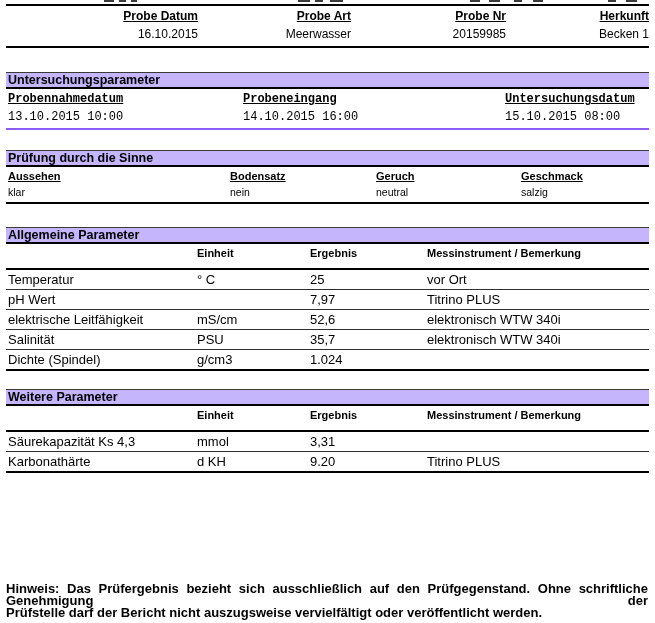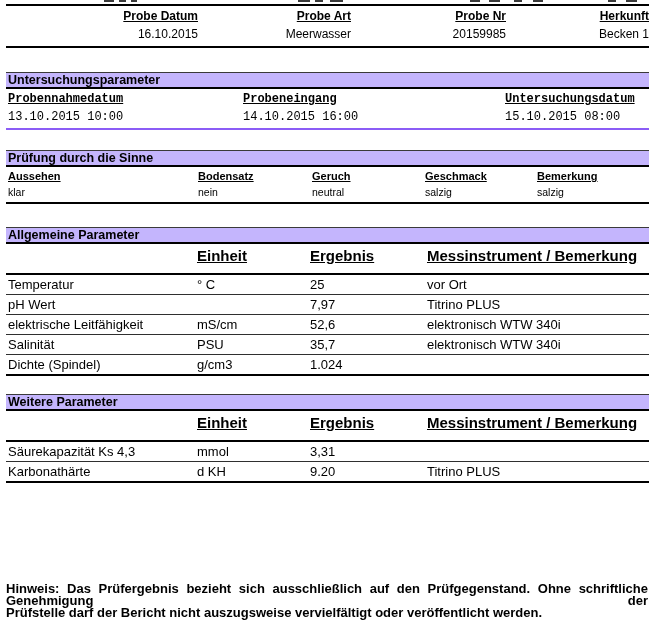--- a/index.html
+++ b/index.html
@@ -30,30 +30,30 @@
   
   #sec-untersuchung { margin-top:24px; }
   .u-table { border-bottom:2px solid #8b5cf6; padding:2px 0 2px 0;font-family:Liberation Mono, monospace; }
   .grid-u { display:grid; grid-template-columns:235px 262px 1fr; }
   .u-table .lbl { font-size:12px; font-weight:bold; text-decoration:underline; padding:1px 0 1px 2px; }
   .u-table .val { font-size:12px; padding:3px 0 2px 2px; }
 
   
   #sec-sinne { margin-top:20px; }
   .s-table { border-bottom:2px solid #000; padding:2px 0 2px 0; }
-  .grid-s { display:grid; grid-template-columns:190px 114px 113px 112px 1fr; }
+  .grid-s { display:grid; grid-template-columns:190px 114px 113px 112px 1fr;gap:32px; }
   .s-table .lbl { font-size:11px; font-weight:bold; text-decoration:underline; padding:1px 0 1px 2px; }
   .s-table .val { font-size:10.5px; padding:3px 0 2px 2px; }
 
   
   #sec-allgemeine { margin-top:23px; }
   #sec-weitere { margin-top:18px; }
   .grid-p { display:grid; grid-template-columns:189px 113px 117px 1fr; }
   .p-head { padding:3px 0 9px 0; border-bottom:2px solid #000; }
-  .p-head span { font-size:15px; font-weight:bold; padding-left:2px;text-decoration:underline; }
+  .p-head span { font-size:11px; font-weight:bold; padding-left:2px; }
   .p-row { border-bottom:1px solid #2f2f2f; }
   .p-row span { font-size:13px; padding:2px 0 2px 2px; display:block; }
   .p-body .p-row:last-child { border-bottom:2px solid #000; }
 
   
   .footer {
     position:absolute; left:6px; right:7px; top:583px;
     font-size:13px; font-weight:bold; line-height:12px;
   }
   .footer .f1 { text-align:justify; text-align-last:justify; }

